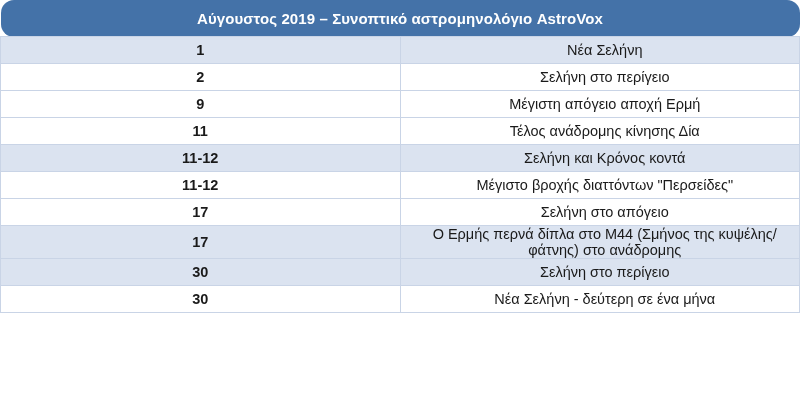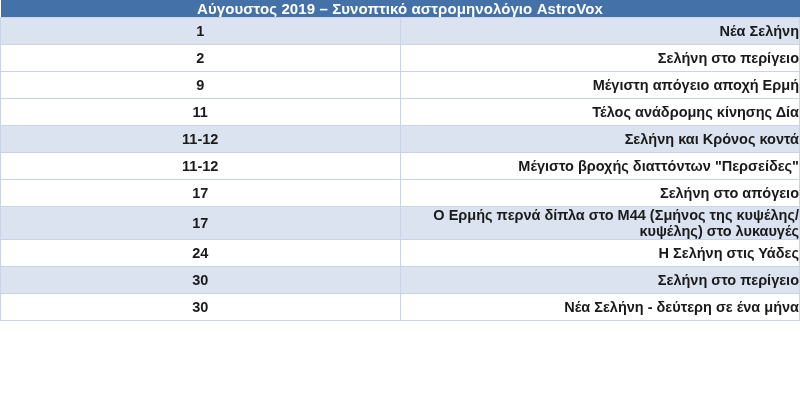--- a/index.html
+++ b/index.html
@@ -17,41 +17,42 @@
     width: 800px;
     border-collapse: collapse;
     table-layout: fixed;
   }
   .calendar-table th.title-cell {
     background: #4472a8;
     color: #ffffff;
     font-size: 15px;
     font-weight: bold;
     text-align: center;
-    height: 17px;
+    height: 36px;
     padding: 0;
     letter-spacing: 0.1px;
+    border-radius: 13px;
   }
   .calendar-table td {
     height: 26px;
     padding: 0;
     font-size: 14.5px;
     color: #1a1a1a;
     border: 1px solid #c9d4e6;
     vertical-align: middle;
   }
   .col-date {
     width: 75px;
     text-align: center;
     font-weight: bold;
   }
   .col-event {
     padding-left: 10px !important;
-    text-align: right;
-    font-weight: bold;
+    text-align: center;
+    font-weight: normal;
   }
   tr.shade td {
     background: #dbe3f0;
   }
   tr.plain td {
     background: #ffffff;
   }
 </style>
 </head>
 <body>
@@ -86,25 +87,21 @@
       <tr class="plain">
         <td class="col-date">11-12</td>
         <td class="col-event">Μέγιστο βροχής διαττόντων "Περσείδες"</td>
       </tr>
       <tr class="plain">
         <td class="col-date">17</td>
         <td class="col-event">Σελήνη στο απόγειο</td>
       </tr>
       <tr class="shade">
         <td class="col-date">17</td>
-        <td class="col-event">Ο Ερμής περνά δίπλα στο M44 (Σμήνος της κυψέλης/κυψέλης) στο λυκαυγές</td>
-      </tr>
-      <tr class="plain">
-        <td class="col-date">24</td>
-        <td class="col-event">Η Σελήνη στις Υάδες</td>
+        <td class="col-event">Ο Ερμής περνά δίπλα στο M44 (Σμήνος της κυψέλης/φάτνης) στο ανάδρομης</td>
       </tr>
       <tr class="shade">
         <td class="col-date">30</td>
         <td class="col-event">Σελήνη στο περίγειο</td>
       </tr>
       <tr class="plain">
         <td class="col-date">30</td>
         <td class="col-event">Νέα Σελήνη - δεύτερη σε ένα μήνα</td>
       </tr>
     </tbody>

